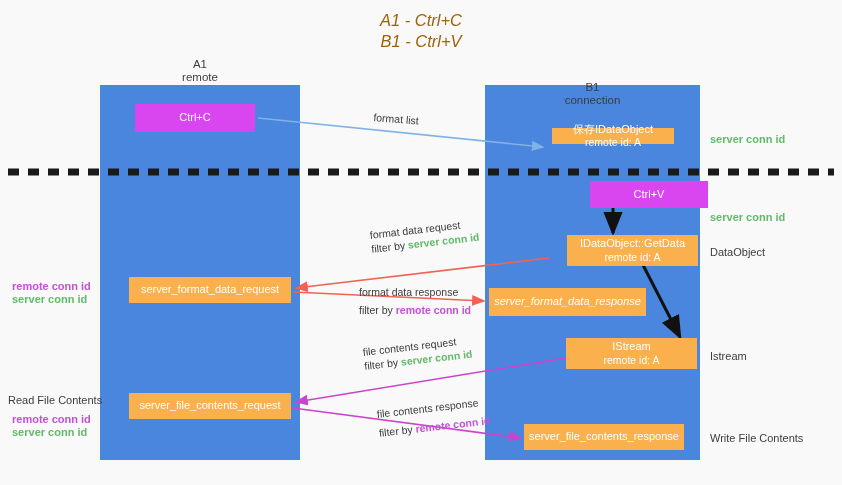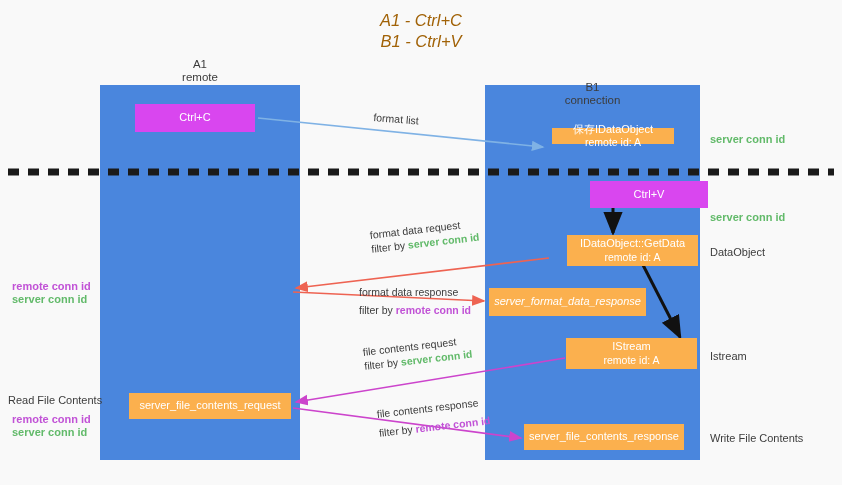--- a/index.html
+++ b/index.html
@@ -128,20 +128,23 @@
 
     <line x1="565" y1="358" x2="296" y2="402" stroke="#cc44cc" stroke-width="1.7" marker-end="url(#ah-magenta)"></line>
 
     <line x1="293" y1="408" x2="521" y2="438" stroke="#cc44cc" stroke-width="1.7" marker-end="url(#ah-magenta)"></line>
   </svg>
 
   <div class="box green" style="left:135px; top:104px; width:120px; height:28px;">
     <span>Ctrl+C</span>
   </div>
 
+  <div class="box orange" style="left:129px; top:277px; width:162px; height:26px;">
+    <span>server_format_data_request</span>
+  </div>
 
   <div class="box orange" style="left:129px; top:393px; width:162px; height:26px;">
     <span>server_file_contents_request</span>
   </div>
 
   <div class="box orange" style="left:552px; top:128px; width:122px; height:16px;">
     <span>保存IDataObject</span>
     <span class="l2">remote id: A</span>
   </div>
 

